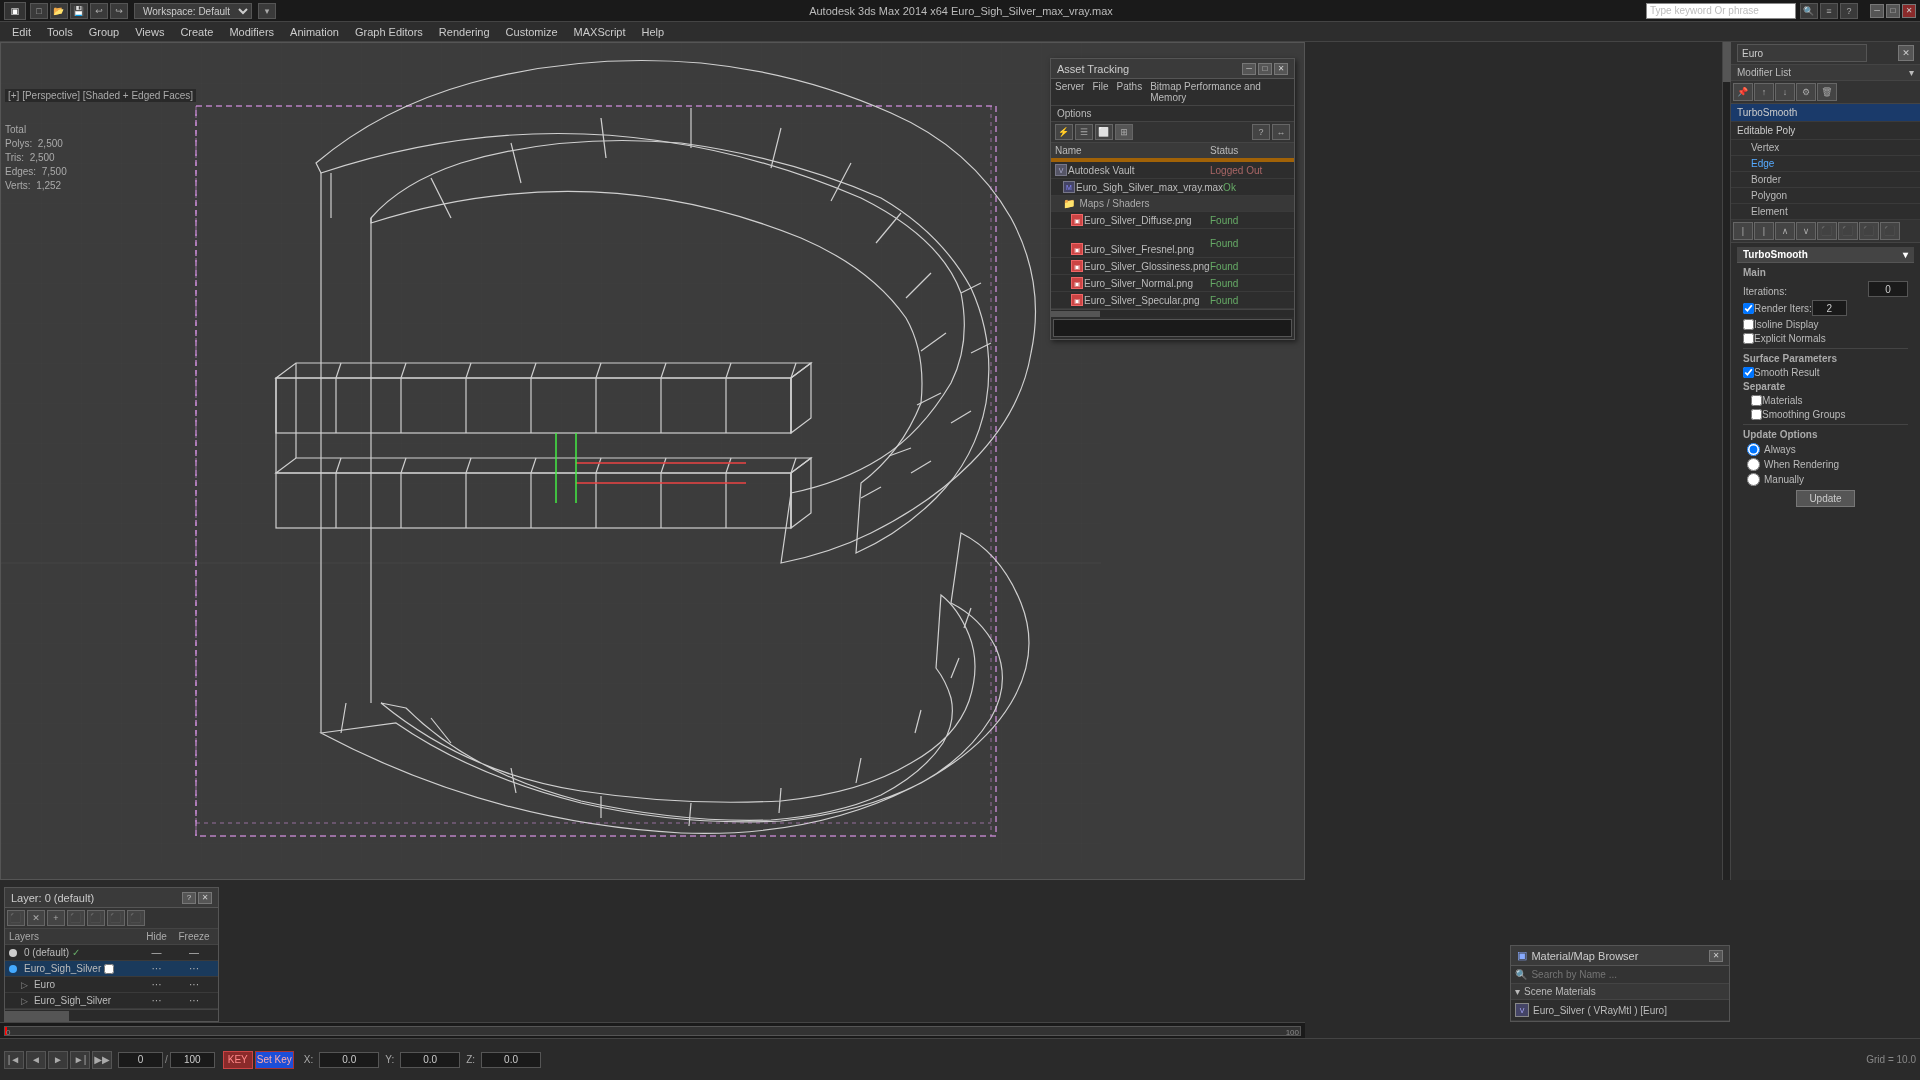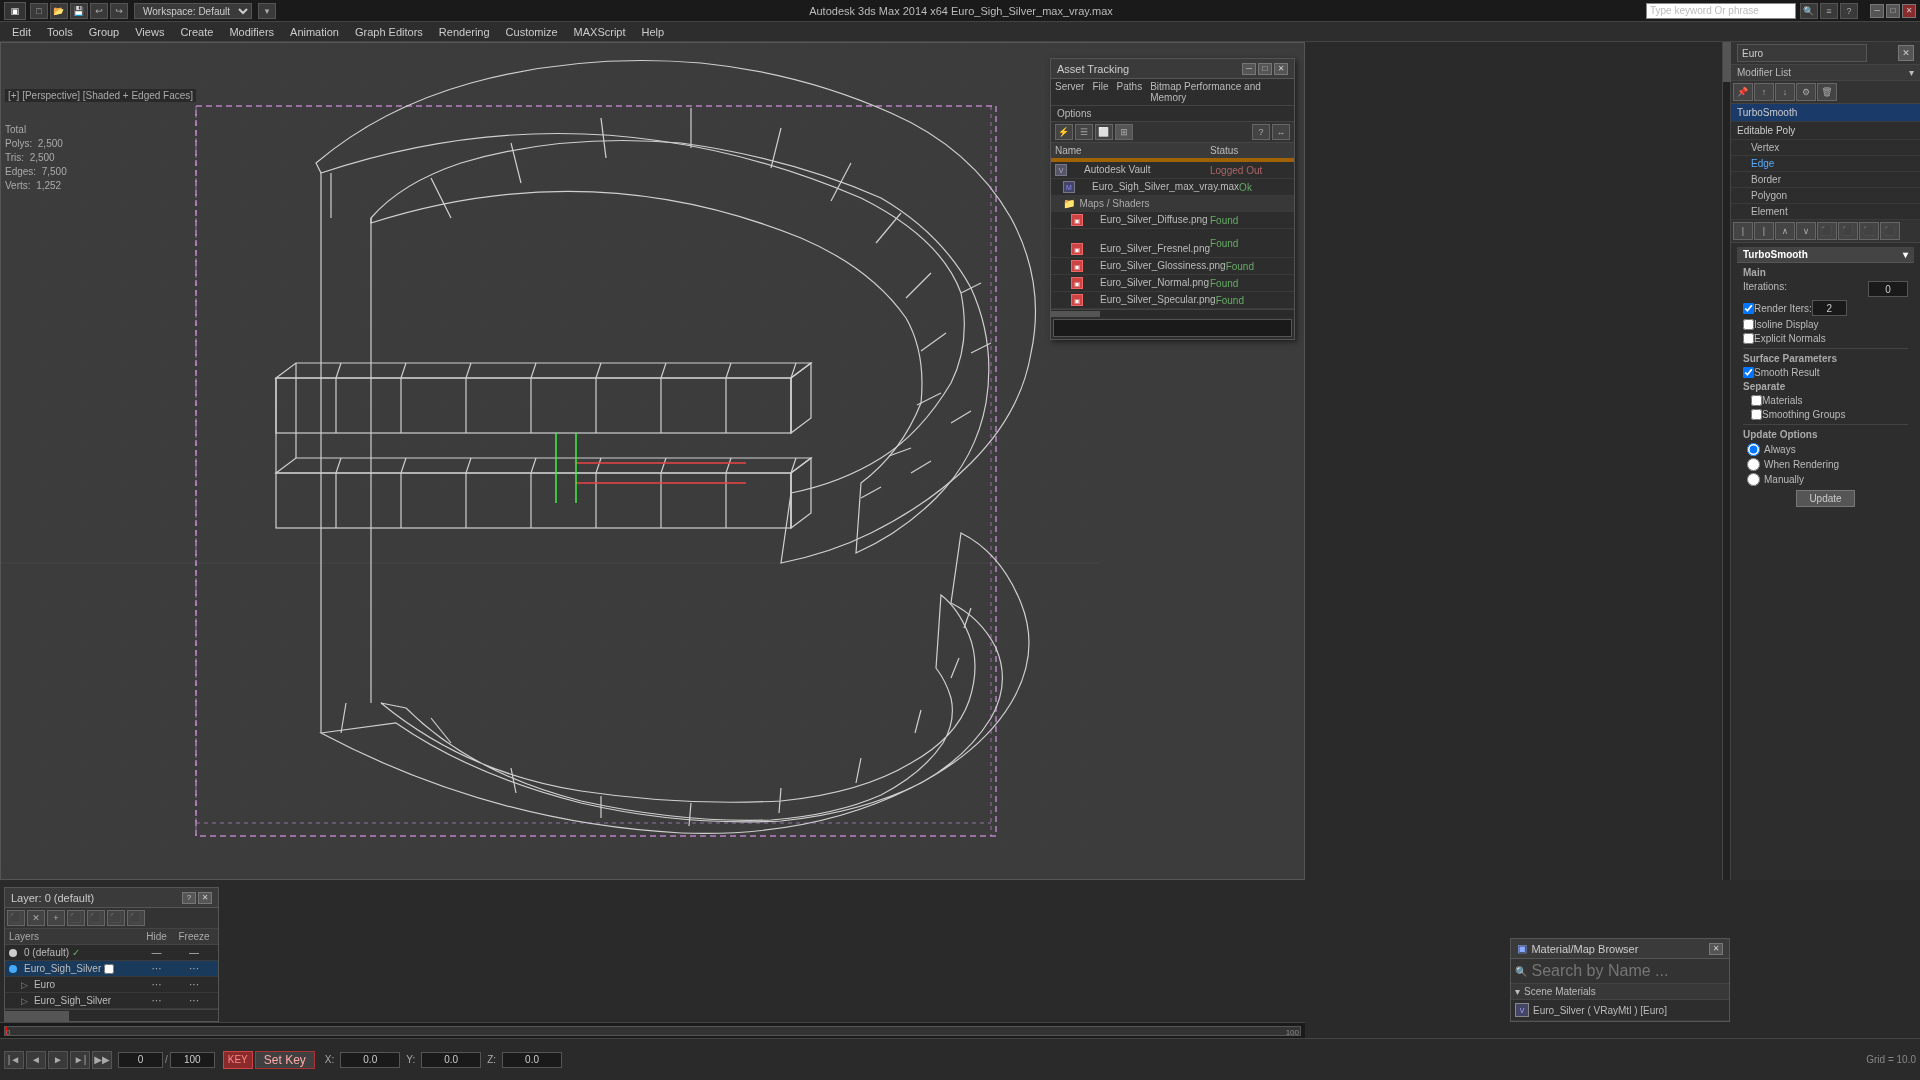--- a/index.html
+++ b/index.html
@@ -195,21 +195,21 @@
     .asset-col-name { flex: 1; }
     .asset-col-status { width: 80px; }
     .asset-row {
       display: flex;
       padding: 2px 4px;
       font-size: 10px;
       color: #bbb;
       border-bottom: 1px solid #3a3a3a;
       align-items: center;
     }
-    .asset-row-name { flex: 1; display: flex; align-items: flex-start; gap: 17px; }
+    .asset-row-name { flex: 1; display: flex; align-items: center; gap: 1px; }
     .asset-row-status { width: 80px; font-size: 10px; }
     .status-ok { color: #6a6; }
     .status-found { color: #6a6; }
     .status-loggedout { color: #a66; }
     .file-icon {
       width: 12px; height: 12px;
       background: #556;
       border: 1px solid #778;
       display: inline-block;
       font-size: 7px;
@@ -332,21 +332,21 @@
       display: flex; align-items: center; justify-content: center;
       font-size: 9px; color: #aaa;
       cursor: pointer;
     }
 
     .turbo-panel {
       padding: 4px 6px;
     }
     .param-row {
       display: flex;
-      align-items: flex-start;
+      align-items: flex-end;
       margin-bottom: 3px;
       font-size: 10px;
       color: #bbb;
     }
     .param-label { flex: 1; }
     .param-input {
       width: 40px; height: 16px;
       background: #1a1a1a;
       border: 1px solid #555;
       color: #ccc;
@@ -531,21 +531,21 @@
       padding: 3px 4px;
       border-bottom: 1px solid #444;
       background: #333;
     }
     .mat-search-icon { color: #888; margin-right: 4px; font-size: 10px; }
     .mat-search-input {
       flex: 1;
       background: transparent;
       border: none;
       color: #ccc;
-      font-size: 16px;
+      font-size: 10px;
       outline: none;
     }
     .scene-materials-header {
       background: #383838;
       padding: 2px 4px;
       font-size: 10px; color: #bbb;
       border-bottom: 1px solid #444;
       display: flex; align-items: center; gap: 4px;
     }
     .mat-item {
@@ -605,25 +605,25 @@
       display: flex; align-items: center; justify-content: center;
       font-size: 10px;
       cursor: pointer;
     }
     .key-btn {
       background: #8a2a2a;
       border-color: #c44;
       color: #f88;
     }
     .set-key-btn {
-      background: #404040;
+      background: #1d4ed8;
       border: 1px solid #a33;
       color: #faa;
-      font-size: 12px;
-      padding: 1px 8px;
+      font-size: 10px;
+      padding: 1px 1px;
       cursor: pointer;
       height: 18px;
     }
 
     
     .coord-display {
       display: flex; align-items: center; gap: 6px;
       font-size: 10px; color: #aaa;
       margin-left: 8px;
     }

